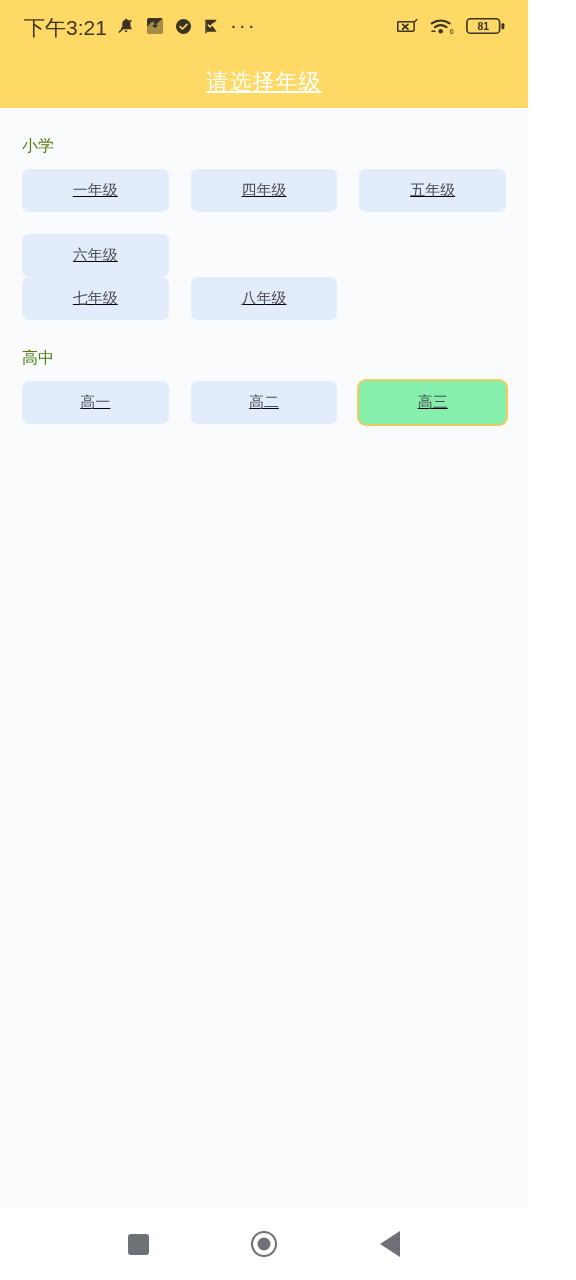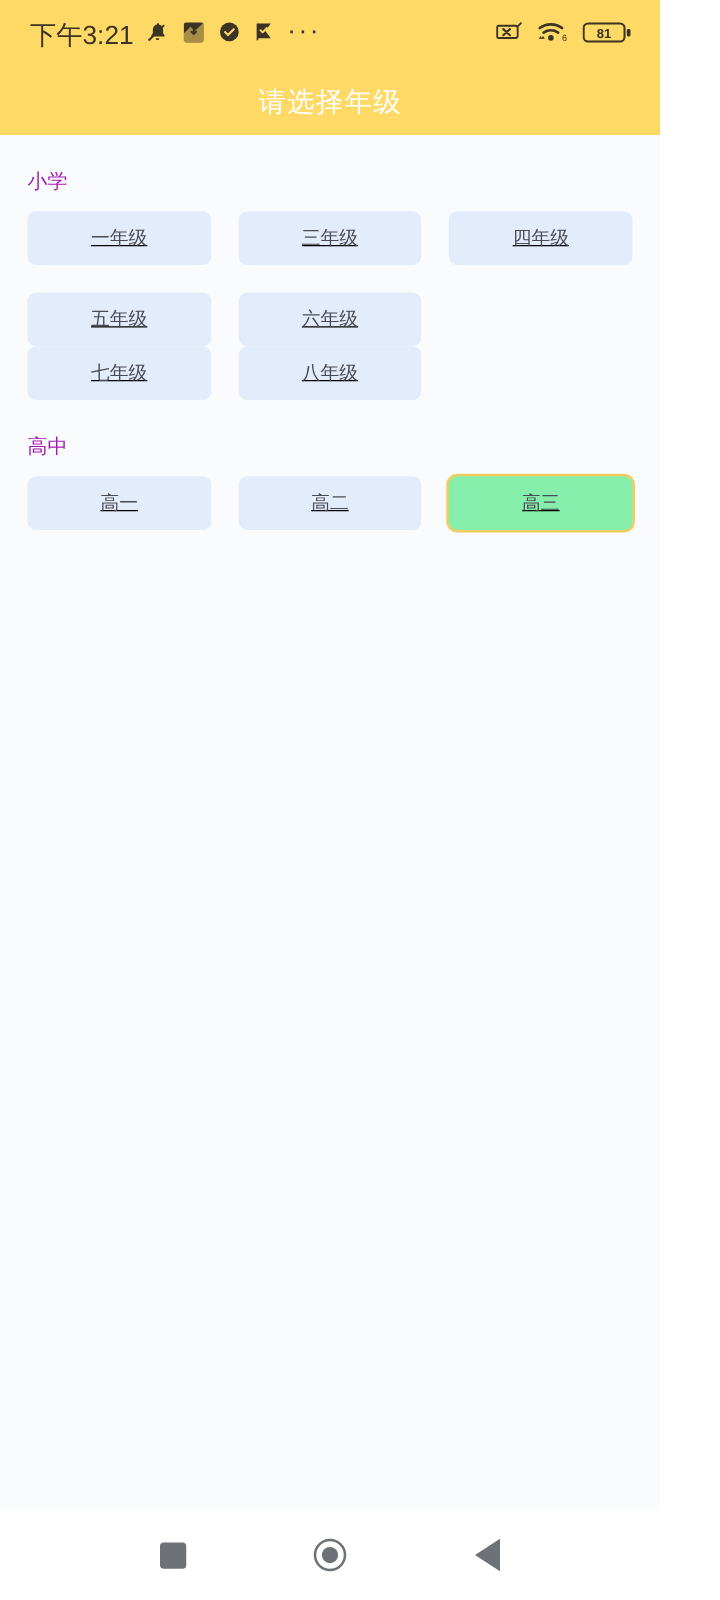--- a/index.html
+++ b/index.html
@@ -66,32 +66,33 @@
     background: #ffd965;
     display: flex;
     align-items: center;
     justify-content: center;
     flex: none;
   }
   .titlebar-text {
     color: #ffffff;
     font-size: 22px;
     letter-spacing: 1px;
+    text-decoration: underline;
   }
 
   
   .content {
     flex: 1 1 auto;
     background: #fafbfc;
     padding: 0 22px;
     overflow: hidden;
   }
 
   .section-label {
-    color: #a21caf;
+    color: #4d7c0f;
     font-size: 16px;
     margin-top: 28px;
     margin-bottom: 13px;
     line-height: 20px;
   }
 
   .grid {
     display: grid;
     grid-template-columns: repeat(3, 1fr);
     column-gap: 22px;
@@ -246,21 +247,20 @@
 
   <div class="titlebar">
     <span class="titlebar-text">请选择年级</span>
   </div>
 
   <div class="content">
 
     <div class="section-label">小学</div>
     <div class="grid">
       <button class="grade-btn">一年级</button>
-      <button class="grade-btn">三年级</button>
       <button class="grade-btn">四年级</button>
       <button class="grade-btn">五年级</button>
       <button class="grade-btn">六年级</button>
     </div>
 
     <div class="grid">
       <button class="grade-btn">七年级</button>
       <button class="grade-btn">八年级</button>
     </div>
 

